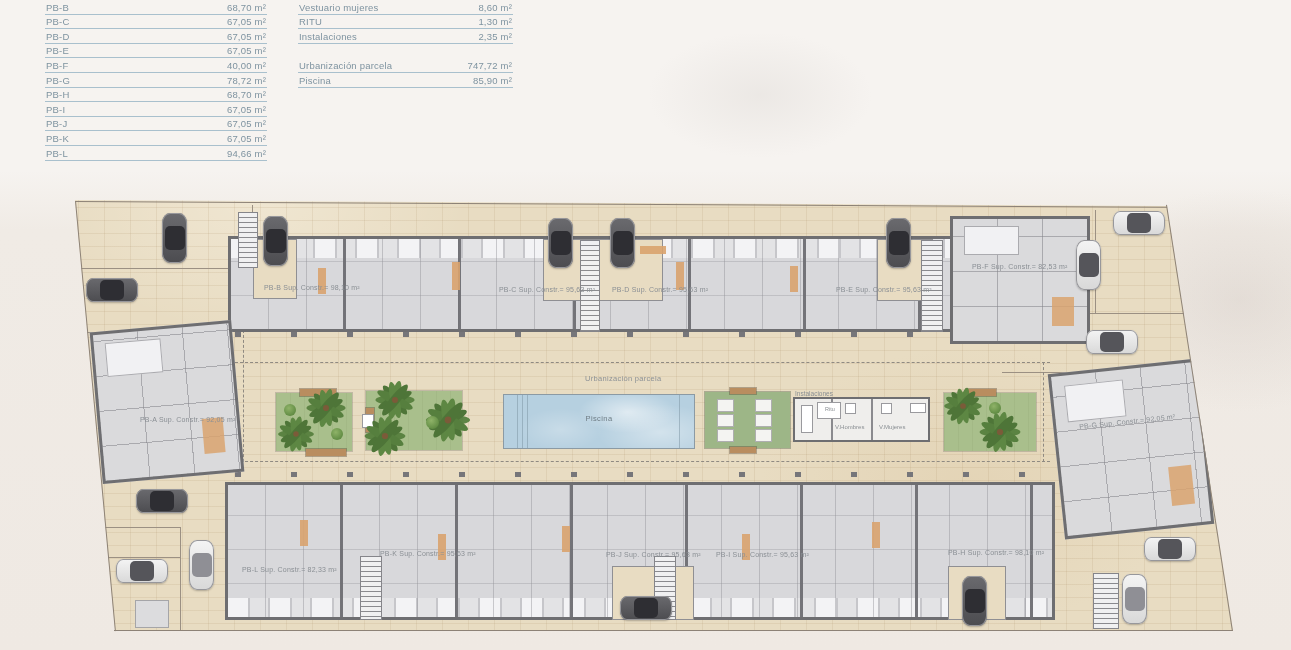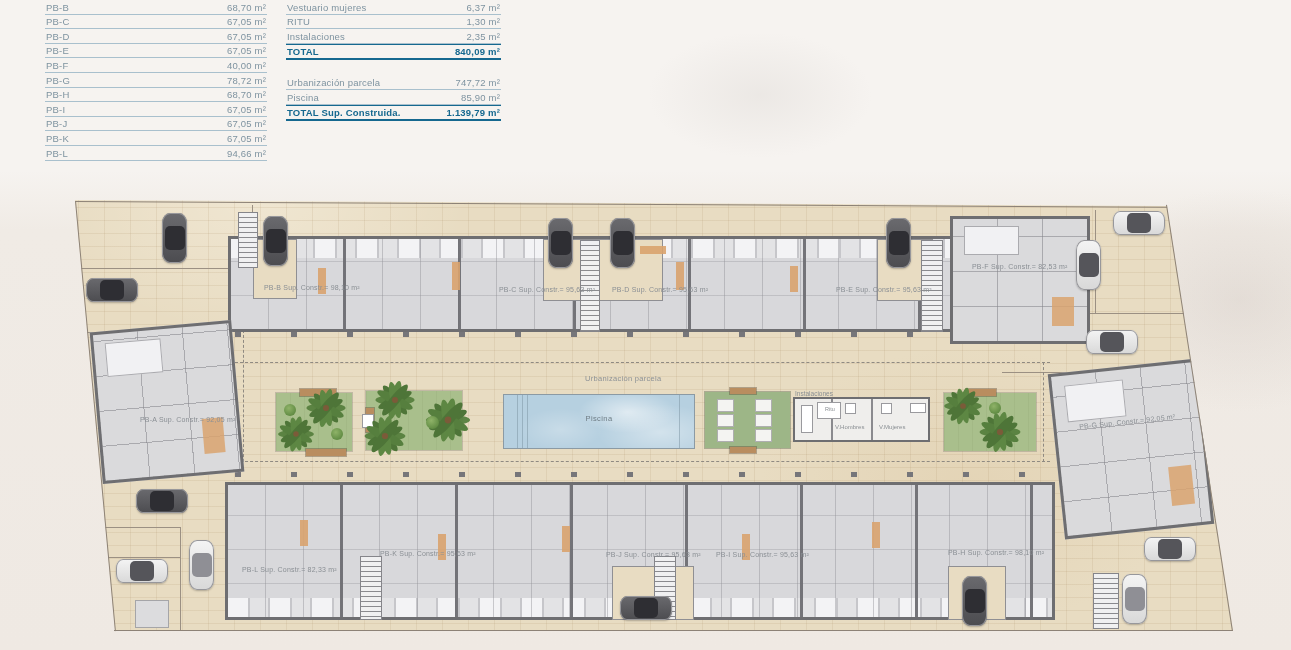--- a/index.html
+++ b/index.html
@@ -5,21 +5,21 @@
   html,body{margin:0;padding:0;background:#e9e4df;}
   .canvas{position:relative;width:1291px;height:650px;overflow:hidden;
     font-family:"Liberation Sans",sans-serif;
     background:
       radial-gradient(220px 160px at 1240px 300px, rgba(205,195,188,.35), transparent 70%),
       radial-gradient(160px 90px at 760px 95px, rgba(205,200,195,.25), transparent 70%),
       linear-gradient(180deg,#f6f3f0 0 170px,#f0ebe5 230px,#efe9e3 100%);}
   
   .tbl{position:absolute;top:0;}
   .tbl-left{left:45px;width:222px;}
-  .tbl-mid{left:286px;width:215px;}
+  .tbl-mid{left:298px;width:215px;}
   .trow{display:flex;justify-content:space-between;align-items:flex-end;
     height:13.6px;border-bottom:1px solid #a9c0cd;color:#7e93a0;
     font-size:9.5px;letter-spacing:.2px;padding:0 1px;}
   .trow span{line-height:12px;white-space:nowrap;}
   .trow.total{color:#15688f;font-weight:bold;border-top:1.5px solid #15688f;
     border-bottom:2px solid #15688f;}
   .tgroup2{margin-top:15px;}
   
   .plan-layer{position:absolute;inset:0;
     clip-path:polygon(75px 200px,1167px 206px,1233px 630px,115px 630px);}
@@ -153,54 +153,46 @@
         <span>PB-L</span>
         <span>94,66 m²</span>
       </div>
     </div>
 
   <div class="tbl tbl-mid">
     <div>
 
         <div class="trow">
           <span>Vestuario mujeres</span>
-          <span>6,37 m²</span>
+          <span>8,60 m²</span>
         </div>
 
         <div class="trow">
           <span>RITU</span>
           <span>1,30 m²</span>
         </div>
 
         <div class="trow">
           <span>Instalaciones</span>
           <span>2,35 m²</span>
         </div>
 
-        <div class="trow total">
-          <span>TOTAL</span>
-          <span>840,09 m²</span>
-        </div>
       </div>
     <div class="tgroup2">
 
         <div class="trow">
           <span>Urbanización parcela</span>
           <span>747,72 m²</span>
         </div>
 
         <div class="trow">
           <span>Piscina</span>
           <span>85,90 m²</span>
         </div>
 
-        <div class="trow total">
-          <span>TOTAL Sup. Construida.</span>
-          <span>1.139,79 m²</span>
-        </div>
       </div>
   </div>
 
   <svg width="0" height="0" style="position:absolute">
       <defs>
     <g id="palm">
       <g>
         <ellipse cx="0" cy="0" rx="17" ry="4.2" fill="#567f3e" opacity=".95"></ellipse>
         <ellipse cx="0" cy="0" rx="16" ry="4" fill="#4e7538" transform="rotate(51)"></ellipse>
         <ellipse cx="0" cy="0" rx="17" ry="4.2" fill="#5d8743" transform="rotate(103)"></ellipse>

